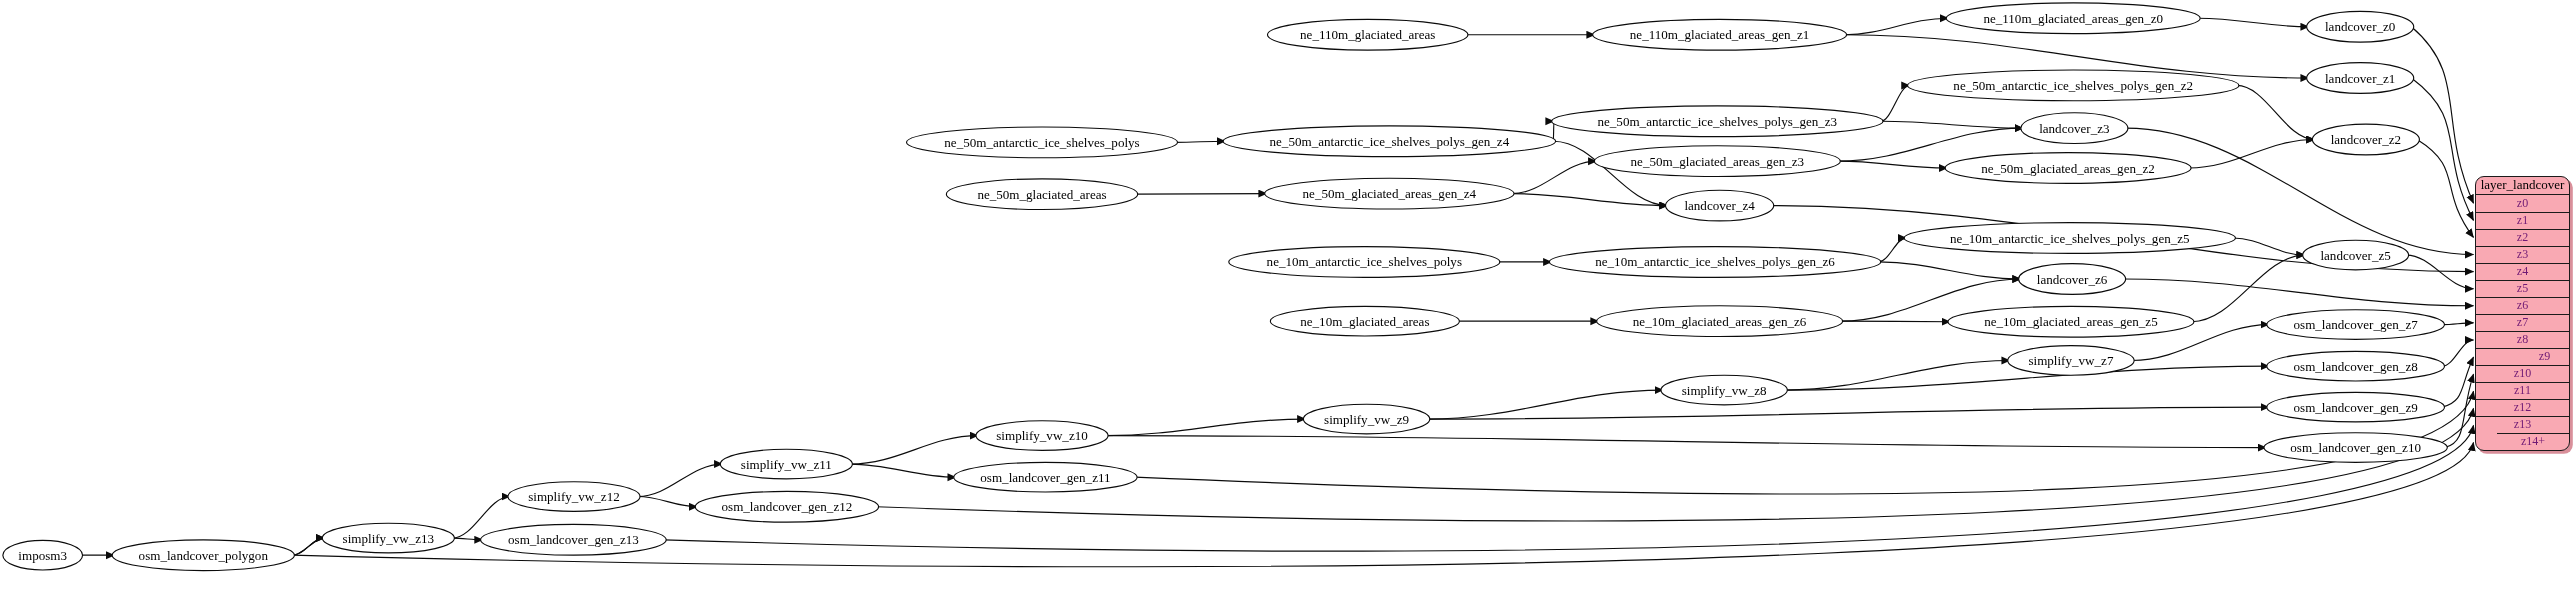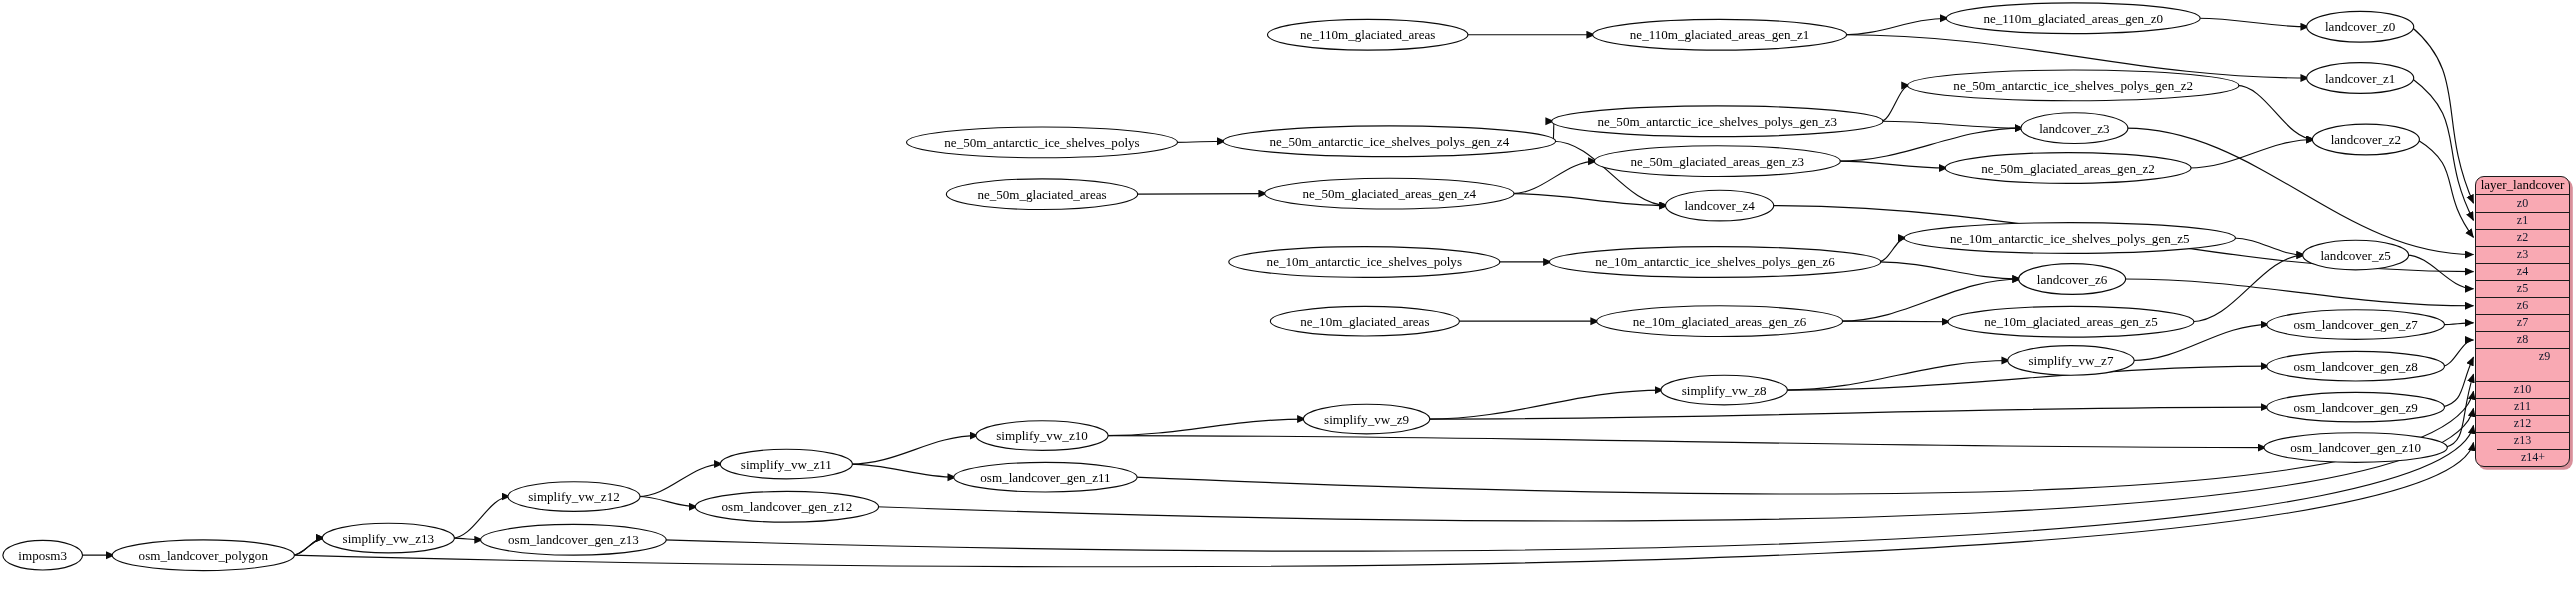--- a/index.html
+++ b/index.html
@@ -28,21 +28,21 @@
   }
   .layer-table-header{
     box-sizing:border-box;
     display:flex;align-items:center;justify-content:center;
     font-size:13px;color:#000;
     border-bottom:1.1px solid #1b1b1b;
   }
   .layer-row{
     box-sizing:border-box;
     display:flex;align-items:center;justify-content:center;
-    font-size:12px;color:#0f172a;
+    font-size:12px;color:#701a75;
   }
   .layer-row + .layer-row{border-top:1.1px solid #1b1b1b;}
 </style>
 </head>
 <body>
 
 <div id="canvas">
   <svg id="graph-svg" width="2576" height="611" viewBox="0 0 4524 1073" xmlns="http://www.w3.org/2000/svg">
     <defs>
       <marker id="arrowhead" markerUnits="userSpaceOnUse" markerWidth="20" markerHeight="16" refX="15" refY="7" orient="auto">
@@ -276,21 +276,21 @@
         <div class="layer-row" style="height: 17px;">z0</div>
         <div class="layer-row" style="height: 17px;">z1</div>
         <div class="layer-row" style="height: 17px; text-align: center;">z2</div>
         <div class="layer-row" style="height: 17px;">z3</div>
         <div class="layer-row" style="height: 17px;">z4</div>
         <div class="layer-row" style="height: 17px;">z5</div>
         <div class="layer-row" style="height: 17px;">z6</div>
         <div class="layer-row" style="height: 17px;">z7</div>
         <div class="layer-row" style="height: 17px;">z8</div>
         <div class="layer-row" style="height: 17px; padding-left: 44px;">z9</div>
-        <div class="layer-row" style="height: 17px; margin-top: 16px;">z10</div>
+        <div class="layer-row" style="height: 17px;">z10</div>
         <div class="layer-row" style="height: 17px;">z11</div>
         <div class="layer-row" style="height: 17px;">z12</div>
         <div class="layer-row" style="height: 17px;">z13</div>
         <div class="layer-row" style="height: 17px; margin-left: 21px;">z14+</div>
       </div>
   </div>
 </div>
 
 
 </body></html>

